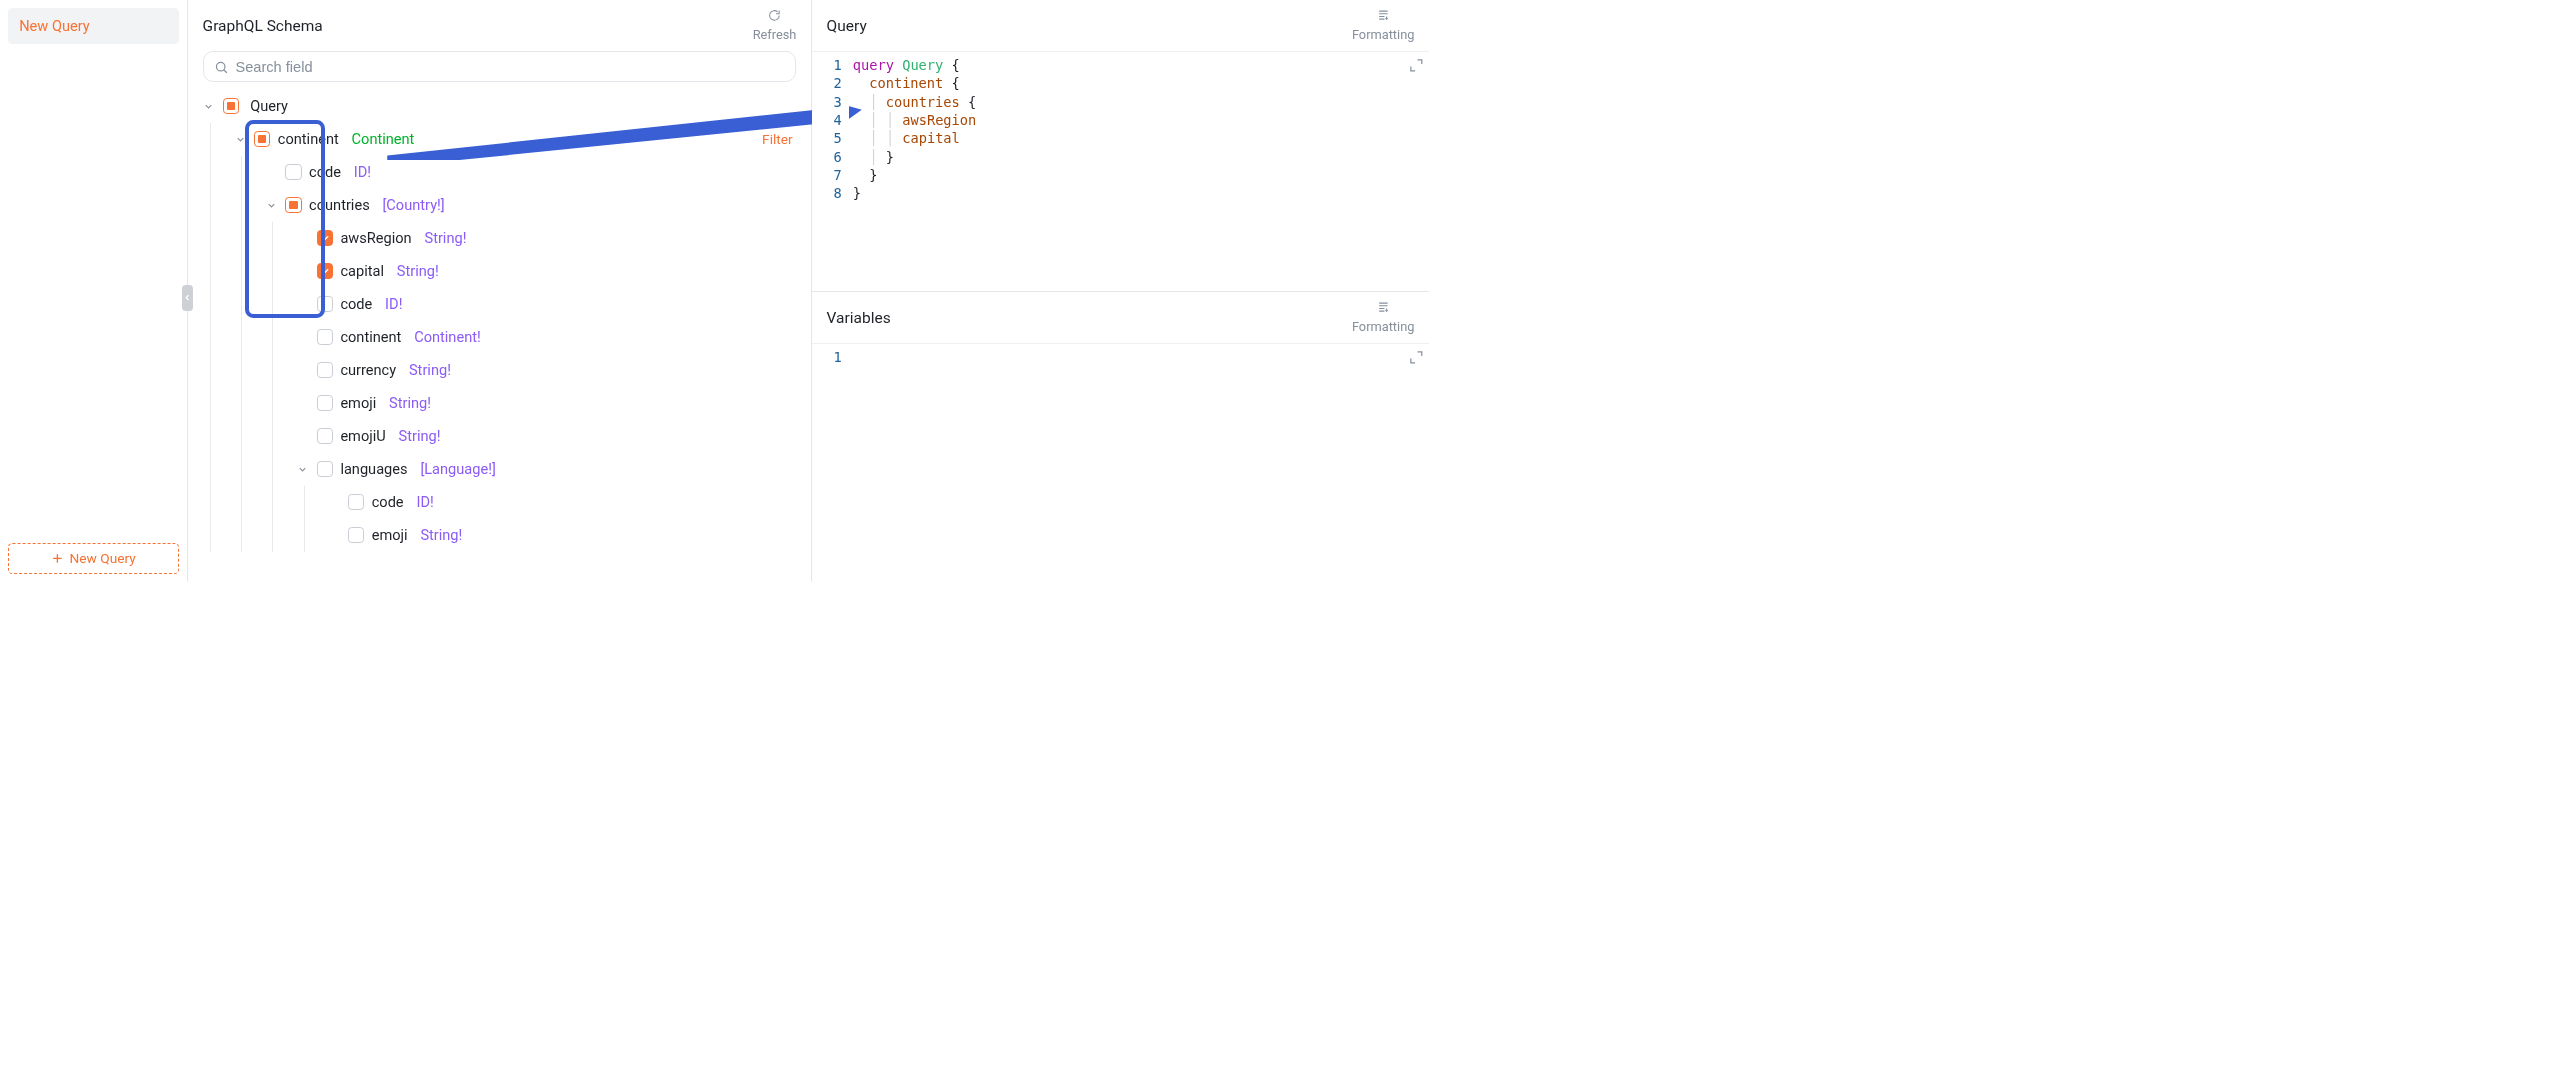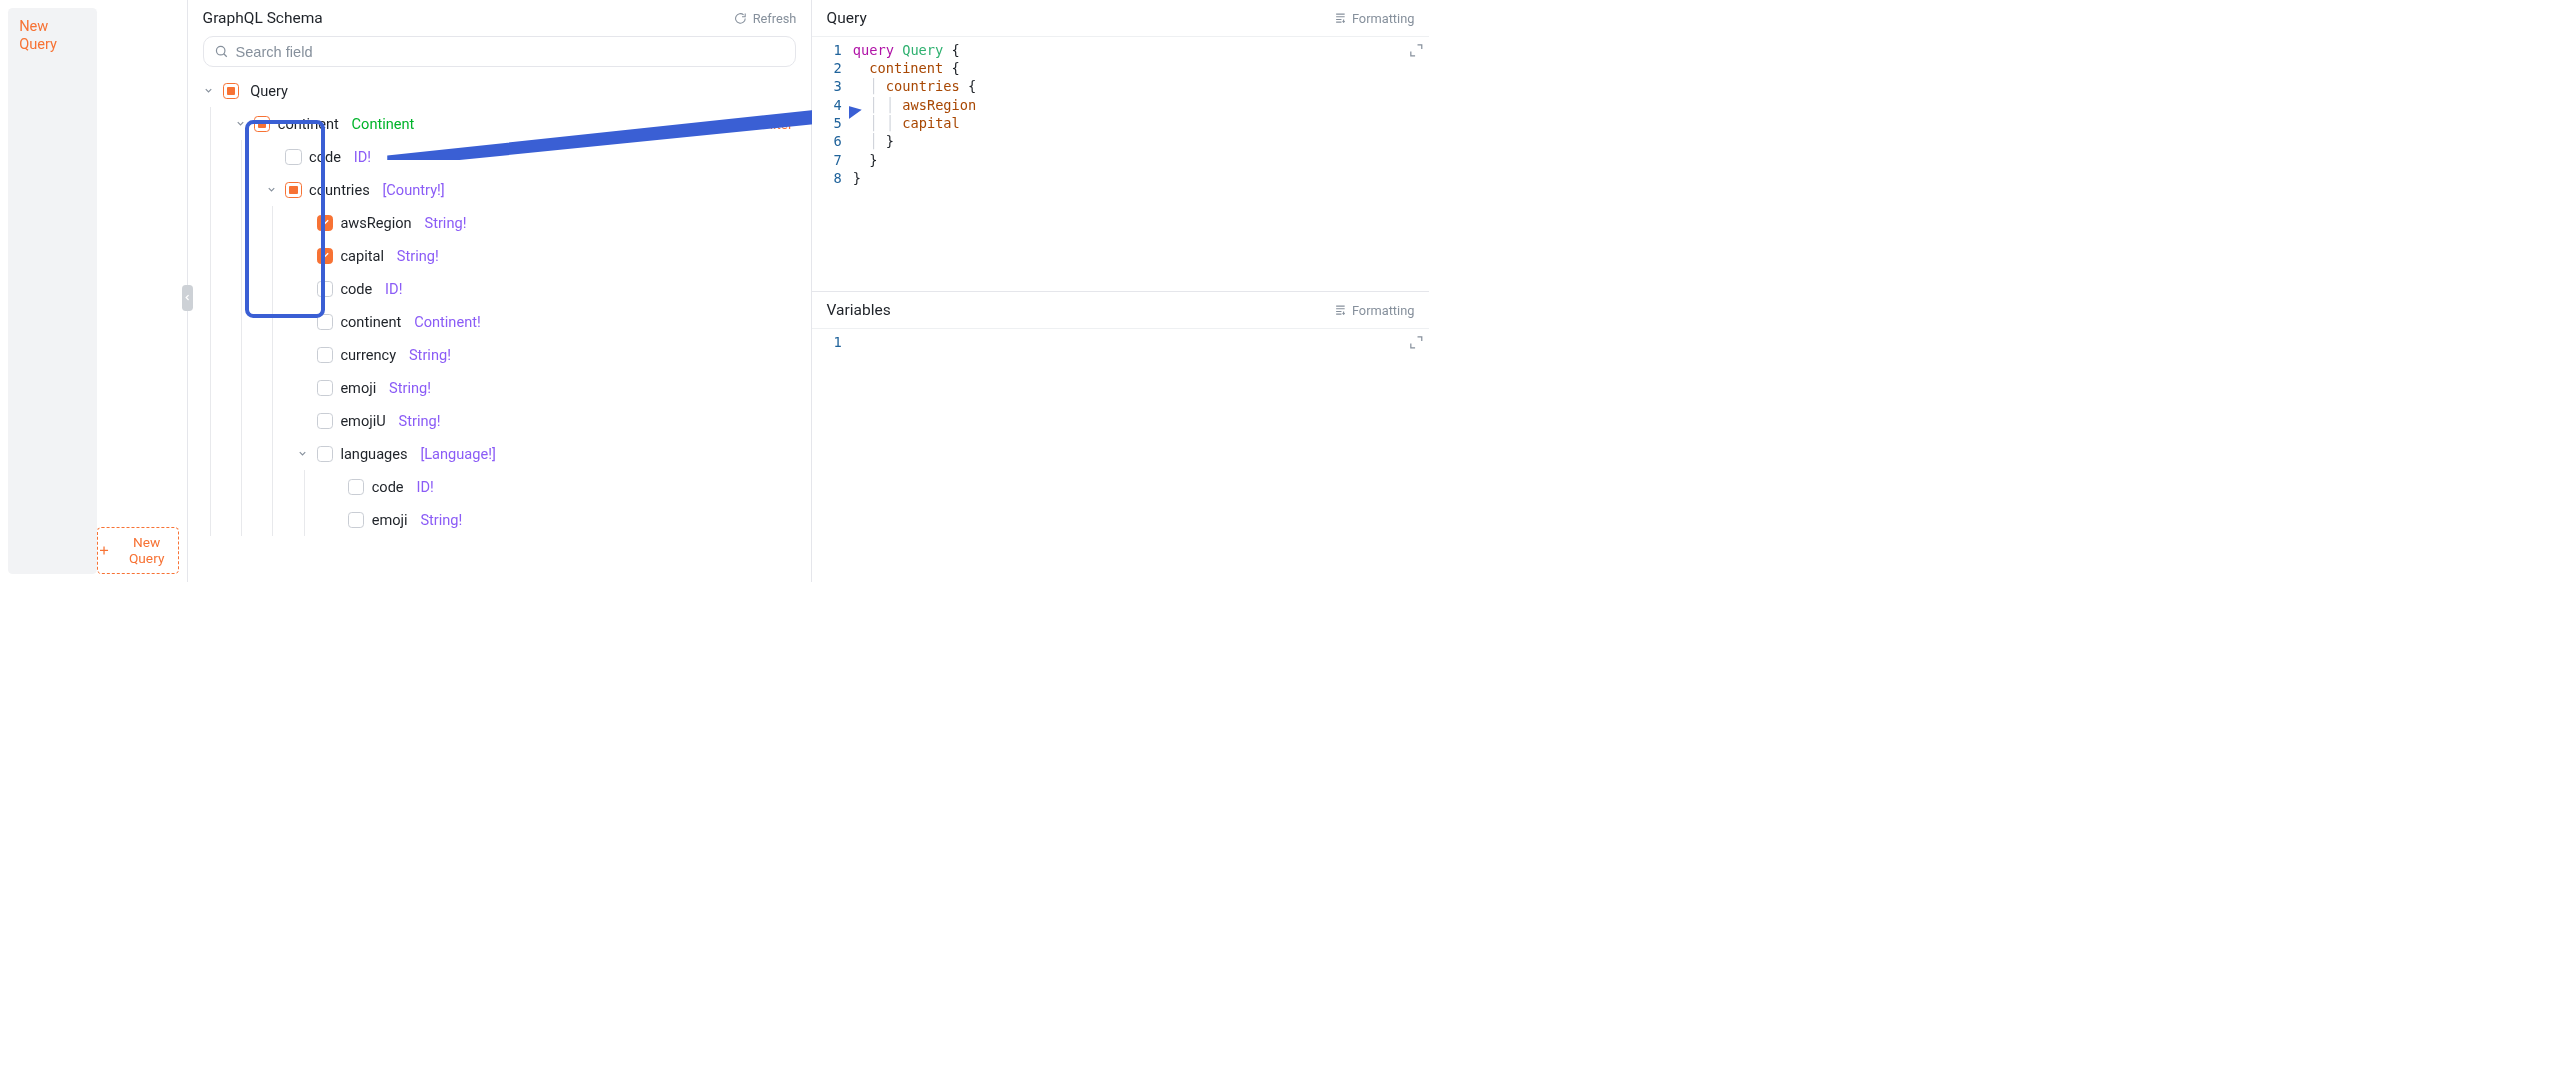--- a/index.html
+++ b/index.html
@@ -11,21 +11,21 @@
       height: 582px;
       width: 1429px;
       background: #fff;
       overflow: hidden;
     }
     .sidebar {
       width: 188px;
       flex-shrink: 0;
       border-right: 0.9px solid #e5e6eb;
       display: flex;
-      flex-direction: row;
+      flex-direction: column;
       padding: 8.2px;
       position: relative;
     }
     .new-query-tab {
       background: #f2f3f5;
       border-radius: 4.6px;
       color: #f77234;
       font-size: 14.6px;
       padding: 9.1px 11px;
       cursor: pointer;
@@ -73,20 +73,21 @@
       font-size: 15.5px;
       color: #1f2329;
     }
     .panel-header-right {
       display: flex;
       align-items: center;
       gap: 5.5px;
       color: #86909c;
       font-size: 12.8px;
       cursor: pointer;
+      flex-direction: column;
     }
     .panel-header-right svg { stroke: #86909c; }
 
     .schema-panel { width: 624px; }
     .schema-body { padding: 0 14.6px 9.1px; }
     .search-wrap {
       border: 0.9px solid #e5e6eb;
       border-radius: 10px;
       display: flex;
       align-items: center;

